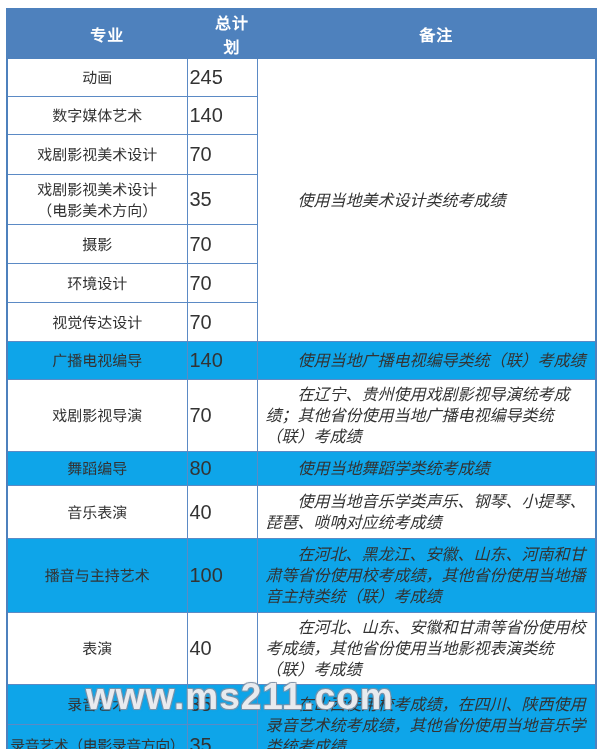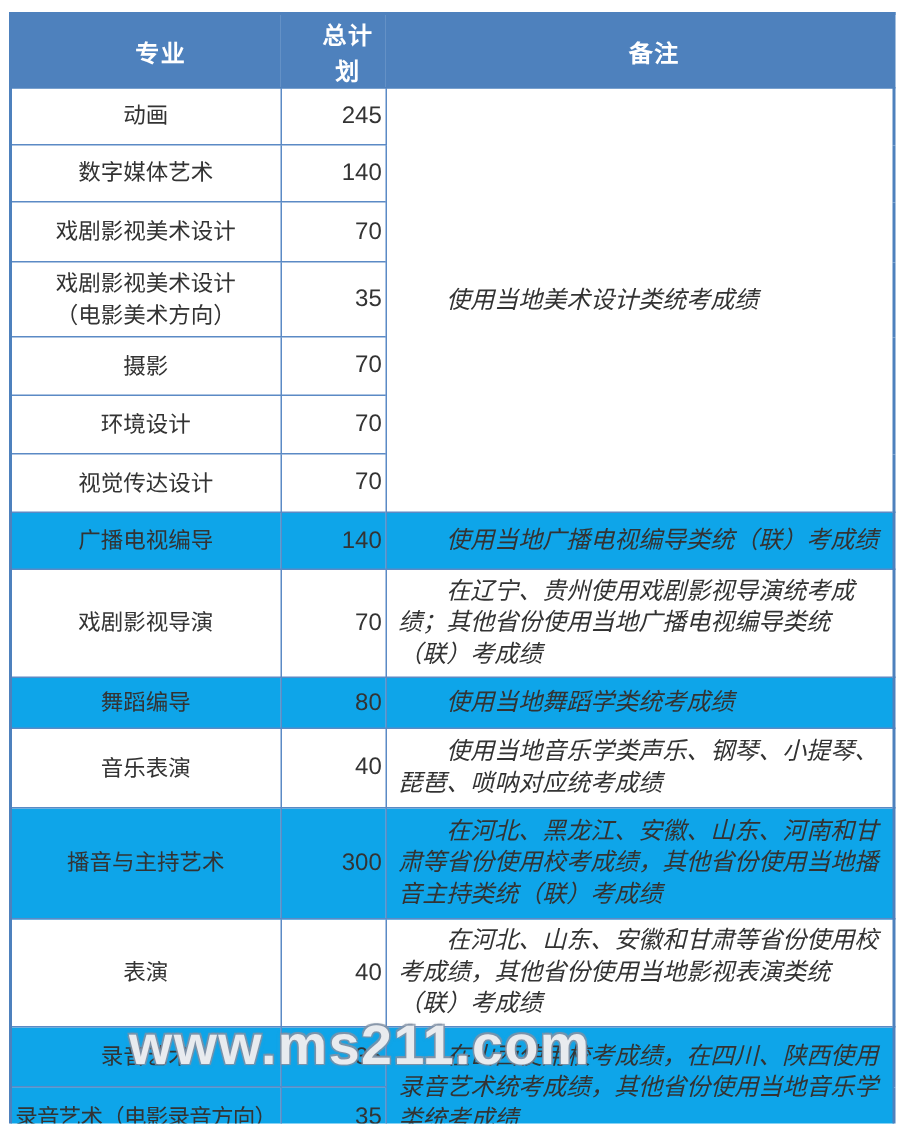--- a/index.html
+++ b/index.html
@@ -29,21 +29,21 @@
 
   td.major {
     text-align: center;
     font-size: 15px;
     padding: 2px 15px;
     white-space: pre-line;
     line-height: 21px;
   }
   td.major.tight { white-space: nowrap; letter-spacing: -0.5px; padding: 2px 1px; }
 
-  td.plan { text-align: right; font-size: 16px; padding: 2px; }
+  td.plan { text-align: left; font-size: 20px; padding: 2px; }
 
   td.remark {
     text-align: left;
     text-indent: 2em;
     font-size: 16px;
     line-height: 21px;
     padding: 4px 8px;
     font-style: italic;
   }
 
@@ -132,21 +132,21 @@
         <td class="plan">80</td>
         <td class="remark">使用当地舞蹈学类统考成绩</td>
       </tr>
       <tr style="height:53px">
         <td class="major">音乐表演</td>
         <td class="plan">40</td>
         <td class="remark">使用当地音乐学类声乐、钢琴、小提琴、琵琶、唢呐对应统考成绩</td>
       </tr>
       <tr class="hl" style="height:74px">
         <td class="major">播音与主持艺术</td>
-        <td class="plan">300</td>
+        <td class="plan">100</td>
         <td class="remark">在河北、黑龙江、安徽、山东、河南和甘肃等省份使用校考成绩，其他省份使用当地播音主持类统（联）考成绩</td>
       </tr>
       <tr style="height:63px">
         <td class="major">表演</td>
         <td class="plan">40</td>
         <td class="remark">在河北、山东、安徽和甘肃等省份使用校考成绩，其他省份使用当地影视表演类统（联）考成绩</td>
       </tr>
       <tr class="hl" style="height:40px">
         <td class="major">录音艺术</td>
         <td class="plan">35</td>

